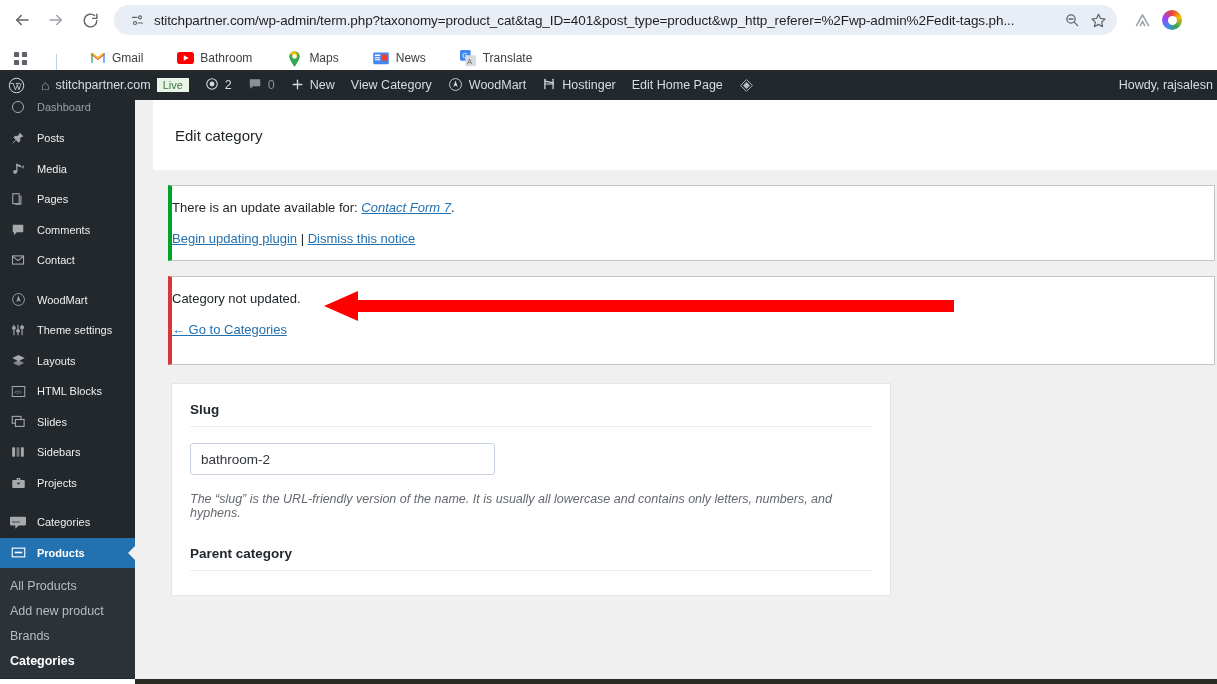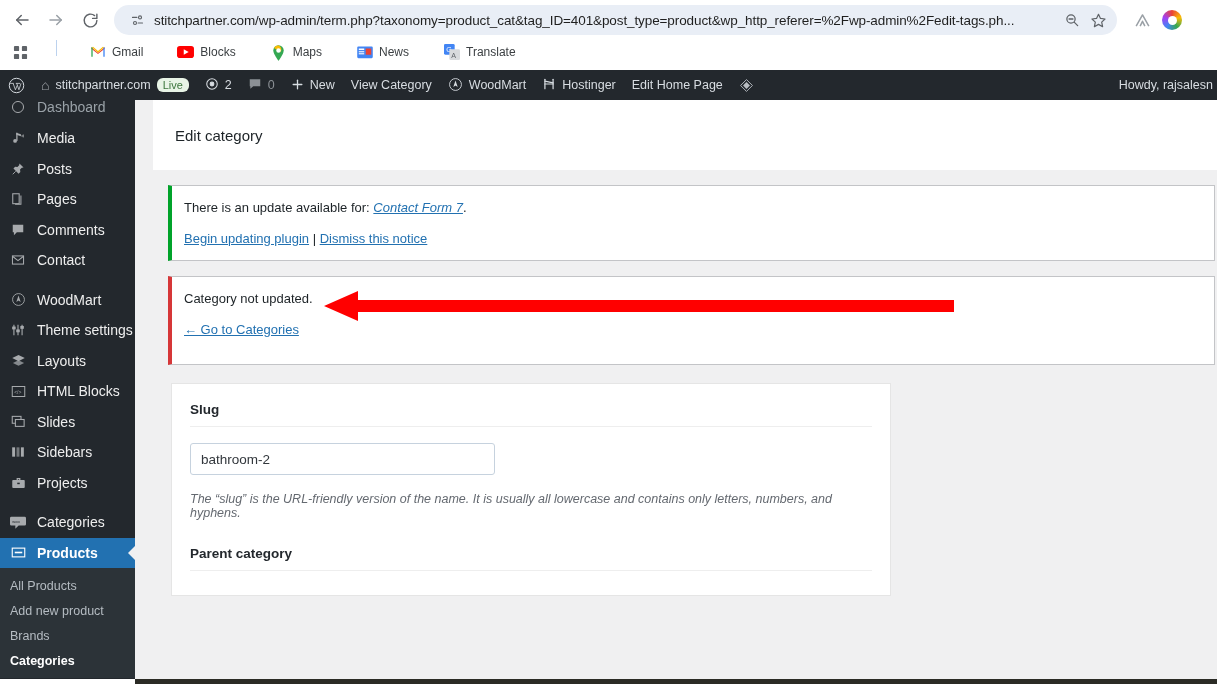--- a/index.html
+++ b/index.html
@@ -57,21 +57,21 @@
     width: 20px; height: 20px; border-radius: 50%;
     background: conic-gradient(#ea4335, #fbbc05, #34a853, #4285f4, #a142f4, #ea4335);
     display: flex; align-items: center; justify-content: center;
   }
   .profile-ring::after {
     content: ""; width: 9px; height: 9px; border-radius: 50%; background: #ffffff;
   }
 
   
   .bookmarks {
-    height: 30px; display: flex; align-items: flex-start;
+    height: 30px; display: flex; align-items: flex-end;
     padding: 0 8px; background: #ffffff; gap: 20px;
   }
   .bm-apps { width: 24px; height: 24px; display:flex; align-items:center; justify-content:center; }
   .bm-sep { width: 1px; height: 16px; background: #bcd2ee; margin: 0 8px 0 4px; }
   .bm-item {
     display: flex; align-items: center; height: 24px;
     padding: 0 8px 0 4px; margin-right: 2px; border-radius: 4px;
     font-size: 12px; color: #3c4043; white-space: nowrap;
   }
   .bm-ico { width: 17px; height: 17px; margin-right: 6px; flex: 0 0 auto;
@@ -85,21 +85,21 @@
     display: flex; align-items: center; font-size: 12.5px;
     position: relative; z-index: 30;
   }
   .ab-item {
     display: flex; align-items: center; height: 30px;
     padding: 0 8px; color: #d8dde2; white-space: nowrap; gap: 6px;
   }
   .ab-item .gl { font-size: 14px; line-height: 1; color: #a0a5aa; }
   .live-badge {
     background: #e8f4e6; color: #3c763d; font-size: 11px;
-    padding: 1px 6px; border-radius: 6px; font-weight: 500;
+    padding: 1px 6px; border-radius: 0; font-weight: 500;
   }
   .ab-right { margin-left: auto; padding-right: 4px; font-size: 12.5px; color: #d8dde2;
               white-space: nowrap; overflow: hidden; }
 
   
   .sidebar {
     position: absolute; left: 0; top: 30px;
     width: 135px; height: 584px;
     background: #23282d; color: #eee;
     font-size: 13px; overflow: hidden;
@@ -107,21 +107,21 @@
   .menu-item {
     display: flex; align-items: center; height: 30.5px;
     padding-left: 8px; color: #eeeeee; gap: 9px; position: relative;
   }
   .menu-item.partial { height: 14px; overflow: hidden; color: #9aa2a8; }
   .menu-item .mi-ico {
     width: 20px; flex: 0 0 auto; text-align: center;
     color: #a7aaad; font-size: 14px; line-height: 1;
     display: flex; align-items: center; justify-content: center;
   }
-  .menu-item .mi-label { font-size: 14px; }
+  .menu-item .mi-label { font-size: 11px; }
   .menu-gap { height: 9px; }
   .menu-item.current {
     background: #2271b1; color: #fff; font-weight: 600;
   }
   .menu-item.current .mi-ico { color: #fff; }
   .menu-item.current::after {
     content: ""; position: absolute; right: -1px; top: 50%;
     margin-top: -8px;
     border: 8px solid transparent; border-right-color: #f0f0f1;
   }
@@ -142,21 +142,21 @@
   .page-title {
     font-size: 15px; color: #1d2327; font-weight: 400;
     padding: 27px 0 0 22px;
   }
 
   .notice {
     background: #ffffff;
     border: 1px solid #c3c4c7;
     border-left-width: 4px;
     margin: 15px 20px 0 15px;
-    padding: 12px 12px 12px 12px;
+    padding: 12px 12px 12px 0;
     font-size: 13px; color: #1d2327;
     position: relative;
   }
   .notice p { margin: 0 0 11px 0; line-height: 1.5; }
   .notice p:last-child { margin-bottom: 0; }
   .notice-success { border-left-color: #00a32a; }
   .notice-error { border-left-color: #d63638; }
   .notice a { color: #2271b1; text-decoration: underline; }
   .notice a.italic { font-style: italic; }
 
@@ -285,21 +285,21 @@
       <span>Gmail</span>
     </div>
 
     <div class="bm-item">
       <span class="bm-ico">
         <svg width="17" height="12" viewBox="0 0 24 17">
             <rect width="24" height="17" rx="4" fill="#ff0000"></rect>
             <polygon points="9.5,4.5 9.5,12.5 16.5,8.5" fill="#ffffff"></polygon>
           </svg>
       </span>
-      <span>Blocks</span>
+      <span>Bathroom</span>
     </div>
 
     <div class="bm-item">
       <span class="bm-ico">
         <svg width="13" height="17" viewBox="0 0 20 26">
             <path fill="#34a853" d="M10 26C10 26 2 15.5 2 10a8 8 0 1 1 16 0c0 5.5-8 16-8 16z"></path>
             <path fill="#fbbc04" d="M10 2a8 8 0 0 0-7 4.1l10.4 6.2A8 8 0 0 0 10 2z"></path>
             <circle cx="10" cy="10" r="3.4" fill="#ffffff"></circle>
           </svg>
       </span>
@@ -418,37 +418,37 @@
           </svg>
       </span>
       <span class="mi-label">Dashboard</span>
     </div>
 
     <div class="menu-gap"></div>
 
     <div class="menu-item">
       <span class="mi-ico">
         <svg width="14" height="14" viewBox="0 0 24 24" fill="#a7aaad">
+            <path d="M14.5 2.5 L21.5 9.5 L18.5 10 L15.5 13 L16 17 L13 20 L4.2 11.2 L7 8.2 L11 8.7 L14 5.7 Z"></path>
+            <line x1="3" y1="21" x2="8" y2="16" stroke="#a7aaad" stroke-width="1.6"></line>
+          </svg>
+      </span>
+      <span class="mi-label">Posts</span>
+    </div>
+
+    <div class="menu-item">
+      <span class="mi-ico">
+        <svg width="14" height="14" viewBox="0 0 24 24" fill="#a7aaad">
             <circle cx="7" cy="17" r="3.2"></circle>
             <rect x="9" y="3" width="2.2" height="14"></rect>
             <path d="M9 3 L17 5.5 L17 9 L9 6.5 Z"></path>
             <path d="M19 7 v3 M21 6 v5" stroke="#a7aaad" stroke-width="1.5"></path>
           </svg>
       </span>
       <span class="mi-label">Media</span>
-    </div>
-
-    <div class="menu-item">
-      <span class="mi-ico">
-        <svg width="14" height="14" viewBox="0 0 24 24" fill="#a7aaad">
-            <path d="M14.5 2.5 L21.5 9.5 L18.5 10 L15.5 13 L16 17 L13 20 L4.2 11.2 L7 8.2 L11 8.7 L14 5.7 Z"></path>
-            <line x1="3" y1="21" x2="8" y2="16" stroke="#a7aaad" stroke-width="1.6"></line>
-          </svg>
-      </span>
-      <span class="mi-label">Posts</span>
     </div>
 
     <div class="menu-item">
       <span class="mi-ico">
         <svg width="14" height="14" viewBox="0 0 24 24" fill="none" stroke="#a7aaad" stroke-width="1.8">
             <rect x="3" y="3" width="11" height="17"></rect>
             <path d="M17 6 v15 H7"></path>
           </svg>
       </span>
       <span class="mi-label">Pages</span>

